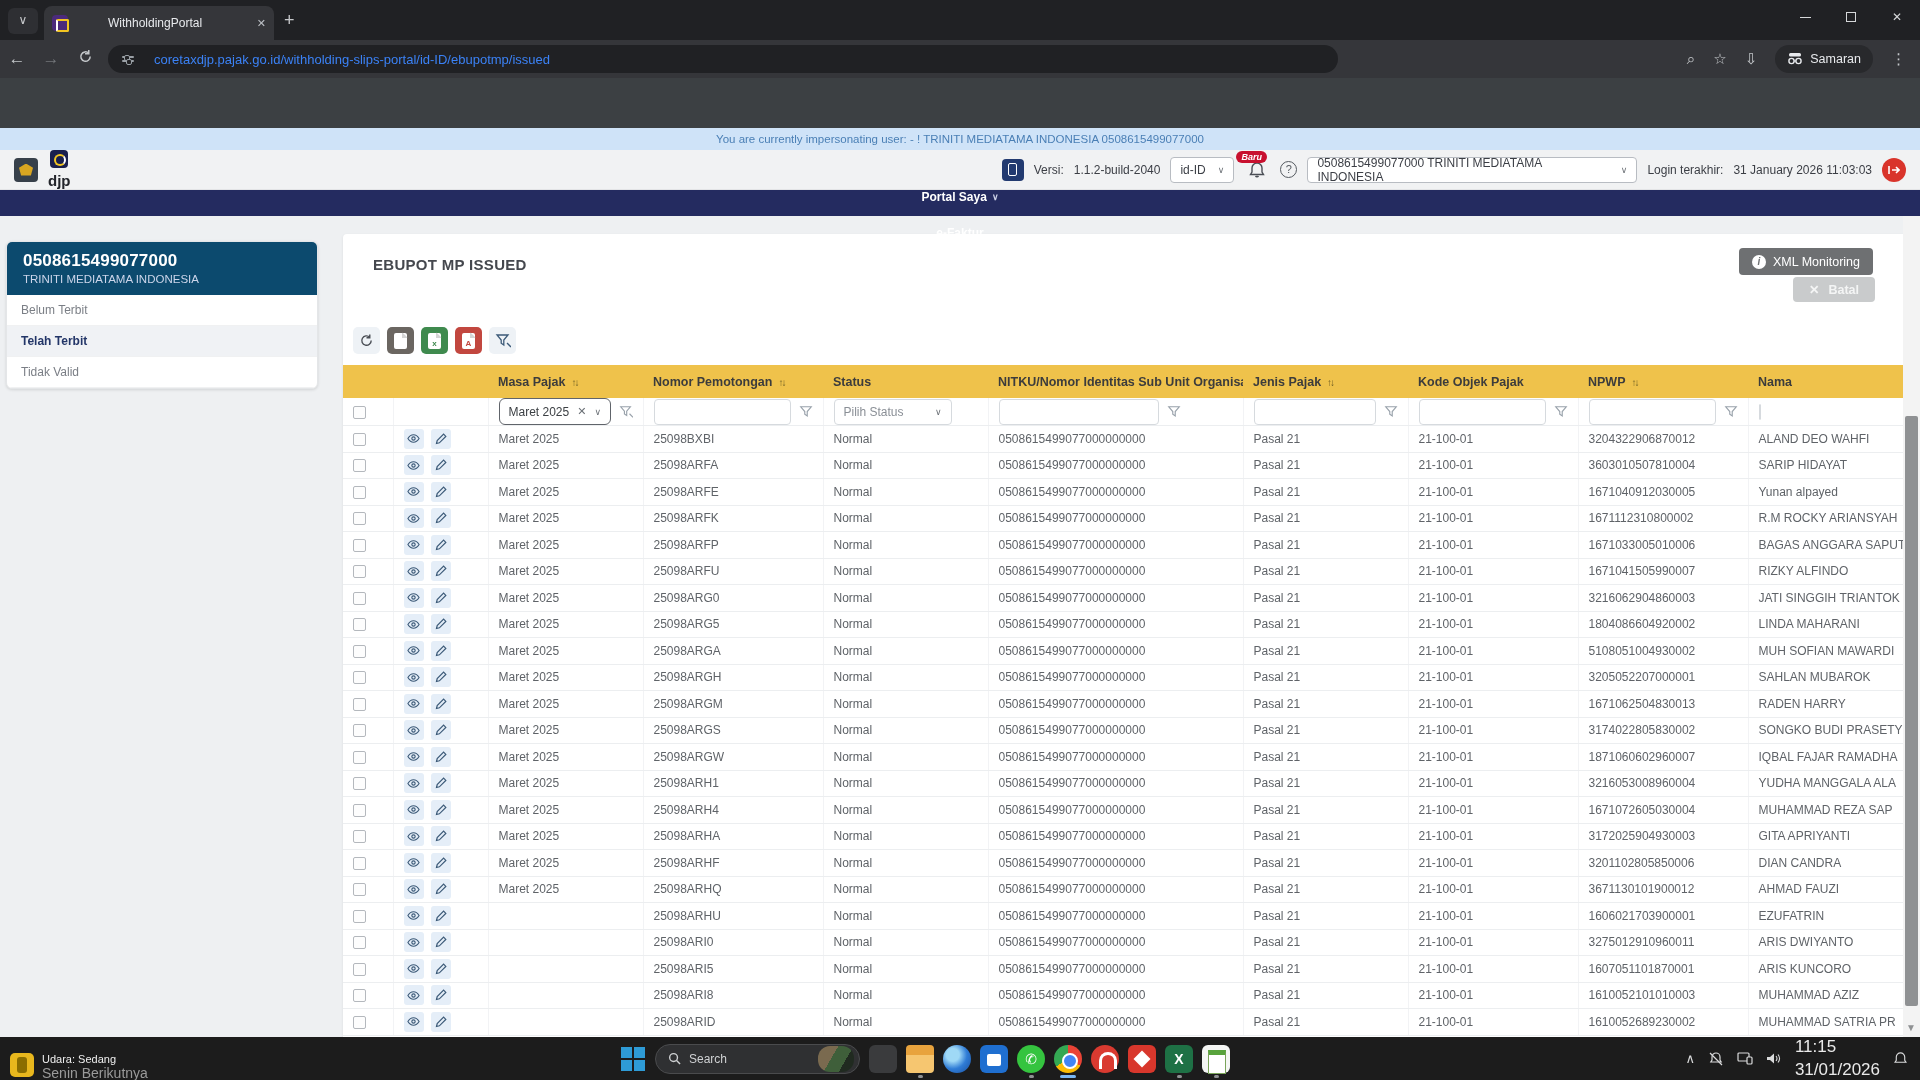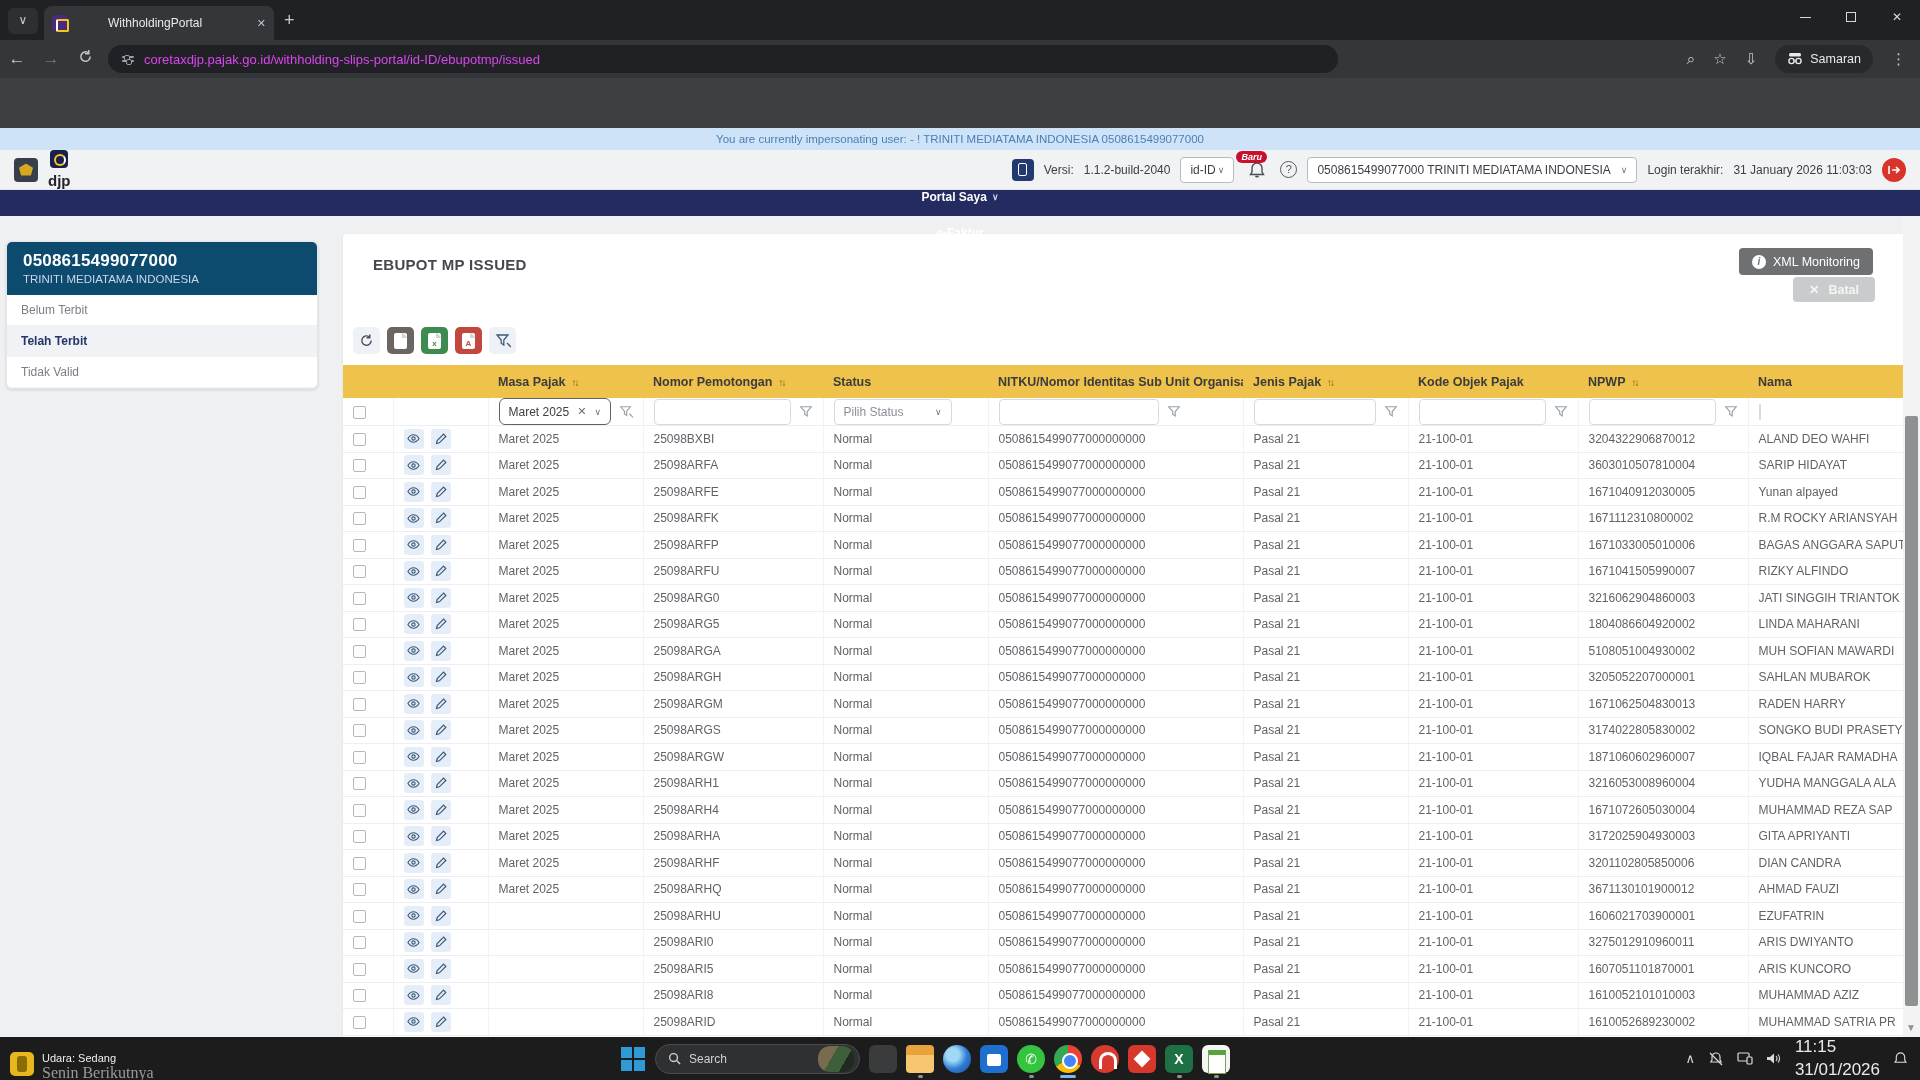--- a/index.html
+++ b/index.html
@@ -21,21 +21,21 @@
   #new-tab-btn { left:284px; top:10px; color:#c7c9cc; font-size:18px; line-height:20px; }
   #win-controls { right:0; top:0; height:40px; display:flex; }
   .winbtn { width:46px; height:34px; display:flex; align-items:center; justify-content:center; color:#d6d8da; font-size:12px;}
   .sq { width:10px; height:10px; border:1px solid #d6d8da; display:inline-block;}
   .mini { width:11px; height:1px; background:#d6d8da; display:inline-block;}
 
   #toolbar { left:0; top:40px; width:1920px; height:38px; background:#35363a; display:flex; align-items:center; }
   .navbtn { color:#c3c6c9; font-size:17px; width:34px; text-align:center; }
   .navbtn.dim { color:#73767a; }
   #omnibox { margin-left:6px; width:1230px; height:28px; background:#202124; border-radius:14px;
-    display:flex; align-items:center; color:#d946ef; font-size:13px; padding:0 14px; gap:10px;}
+    display:flex; align-items:center; color:#3b82f6; font-size:13px; padding:0 14px; gap:20px;}
   #site-info-icon { display:flex; flex-direction:column; gap:2px; }
   #site-info-icon i { display:block; width:12px; height:2px; background:#9aa0a6; border-radius:1px; position:relative;}
   #site-info-icon i::after{ content:""; position:absolute; top:-1px; width:4px; height:4px; border-radius:2px; background:#202124; border:1px solid #9aa0a6;}
   #site-info-icon i:nth-child(1)::after{ left:2px;} #site-info-icon i:nth-child(2)::after{ right:2px;}
   #toolbar-right { margin-left:auto; display:flex; align-items:center; gap:18px; padding-right:14px; color:#c3c6c9;}
   #profile-chip { background:#28292c; border-radius:14px; height:28px; display:flex; align-items:center;
     gap:7px; padding:0 12px; color:#e8eaed; font-size:12.5px;}
   .glyph { font-size:15px; }
 
   #dark-band { left:0; top:78px; width:1920px; height:50px; background:#3c4043; }
@@ -50,21 +50,21 @@
   #emblem { width:24px; height:24px; border-radius:4px; background:#37404a; display:flex; align-items:center; justify-content:center;}
   #emblem b{ width:14px; height:12px; background:#d9a621; clip-path:polygon(50% 0,100% 35%,85% 100%,15% 100%,0 35%);}
   #djp-logo { margin-left:10px; display:flex; align-items:center; gap:4px;flex-direction:column;}
   #djp-sq { width:18px; height:18px; background:#1a1f4e; border-radius:4px; position:relative;}
   #djp-sq::after{content:""; position:absolute; left:4px; top:4px; width:8px; height:8px; border:2px solid #f2c521; border-right-color:#fff; border-radius:50%;}
   #djp-text { font-weight:bold; font-size:15px; color:#23252b;}
   #header-right { margin-left:auto; display:flex; align-items:center; gap:10px; font-size:12px; color:#3b3e45;}
   #device-icon { width:22px; height:22px; background:#223a70; border-radius:4px; display:flex; align-items:center; justify-content:center;}
   #device-icon i { width:9px; height:13px; border:1.5px solid #fff; border-radius:2px; display:block;}
   .hsel { border:1px solid #b8bcc2; background:#fff; border-radius:4px; height:26px; display:flex;
-    align-items:center; gap:2px; padding:0 9px; font-size:12px; color:#3b3e45;}
+    align-items:center; gap:12px; padding:0 9px; font-size:12px; color:#3b3e45;}
   .caret { font-size:9px; color:#6b7076; }
   #bell-wrap { position:relative; width:26px; height:26px;}
   #baru-badge { position:absolute; top:-6px; left:-8px; background:#c8102e; color:#fff; font-size:9px;
     font-weight:bold; padding:1px 5px; border-radius:8px; font-style:italic;}
   #help-icon { width:17px; height:17px; border:1.5px solid #555a60; border-radius:50%; text-align:center;
     line-height:15px; font-size:11px; color:#555a60;}
   #logout-btn { width:24px; height:24px; border-radius:50%; background:#d9342b; display:flex; align-items:center; justify-content:center;}
 
   
   #main-nav { left:0; top:190px; width:1920px; height:26px; background:#242b60; display:flex;
@@ -125,21 +125,21 @@
   #scrollbar { left:1903px; top:216px; width:17px; height:821px; background:#f3f3f3; }
   #scroll-thumb { position:absolute; left:2px; top:200px; width:13px; height:590px; background:#8f9193; border-radius:2px;}
   #scroll-down { position:absolute; left:3px; bottom:4px; color:#8f9193; font-size:10px;}
 
   
   #taskbar { left:0; top:1037px; width:1920px; height:43px; background:#1c1c1c; display:flex; align-items:center; }
   #weather { display:flex; align-items:flex-start; gap:8px; padding-left:10px; width:230px;margin-top:16px;}
   #weather-icon { width:24px; height:24px; border-radius:5px; background:#e8b71d; position:relative;}
   #weather-icon::after{ content:""; position:absolute; left:7px; top:4px; width:10px; height:16px; background:#8a6d00; border-radius:3px;}
   #weather-text div:first-child { color:#eee; font-size:11px; }
-  #weather-text div:last-child { color:#9a9a9a; font-size:16px;font-family:Liberation Serif, serif; }
+  #weather-text div:last-child { color:#9a9a9a; font-size:14px; }
   #task-center { display:flex; align-items:center; gap:9px; margin-left:390px;}
   #start-btn { width:26px; height:26px; display:grid; grid-template-columns:11px 11px; grid-gap:2px; padding:1px;}
   #start-btn i { background:#2e9bd6; width:11px; height:11px; display:block;}
   #search-pill { width:205px; height:30px; background:#2f3032; border:1px solid #4a4b4d; border-radius:15px;
     display:flex; align-items:center; gap:8px; padding:0 5px 0 12px; color:#cfd1d3; font-size:12px;}
   #search-img { margin-left:auto; width:36px; height:26px; border-radius:12px;
     background:linear-gradient(120deg,#7a6a4f 0 40%, #3f5f3a 40% 70%, #202a20 70%); }
   .task-icon { width:28px; height:28px; border-radius:6px; position:relative; }
   .ti-dark { background:#3a3b3d; }
   .ti-folder { background:linear-gradient(#e8a33d 0 35%, #f6c670 35%); border-radius:4px;}

